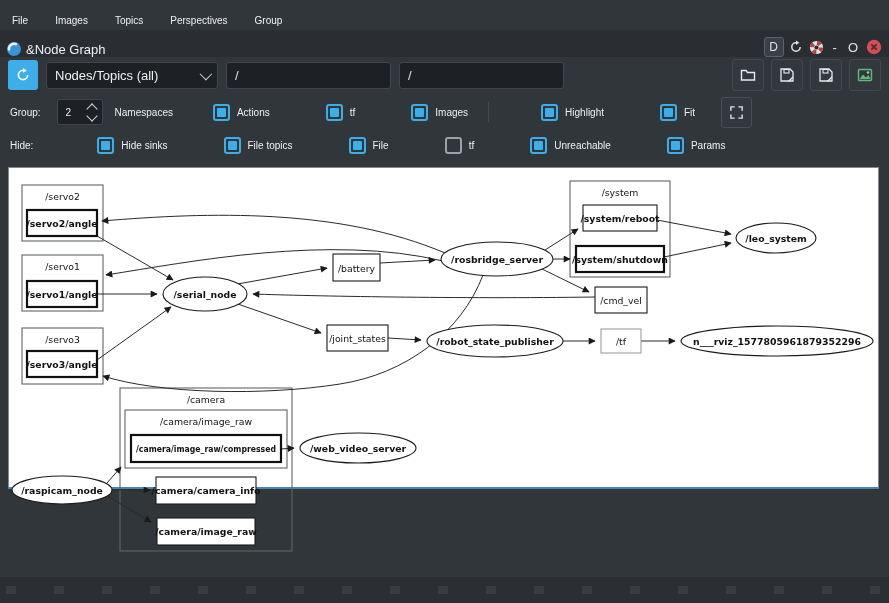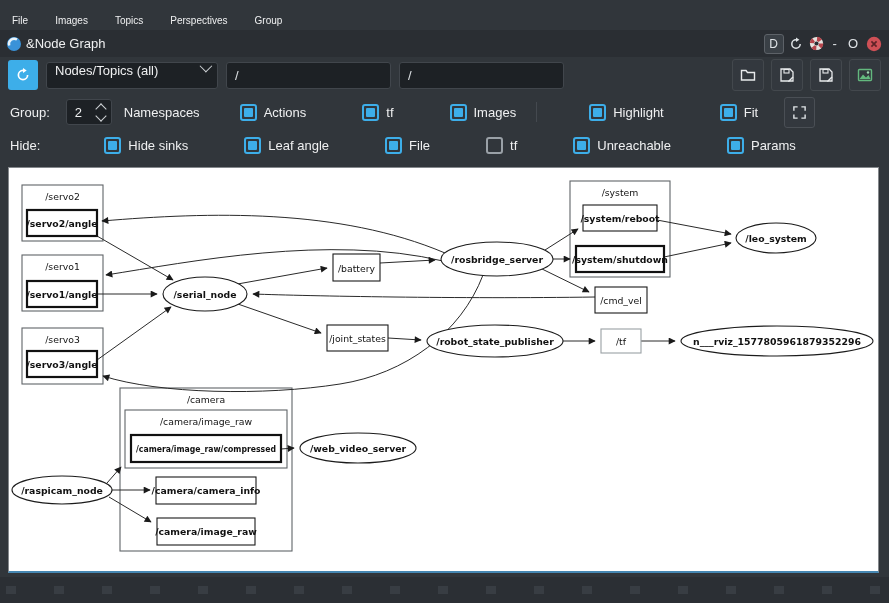--- a/index.html
+++ b/index.html
@@ -6,67 +6,67 @@
   .window{position:relative;width:889px;height:603px;background:#31363b;
     font-family:"Liberation Sans",sans-serif;color:#eff0f1;overflow:hidden;}
 
   
   .menubar{position:absolute;top:5px;left:0;right:0;height:30px;display:flex;
     align-items:center;padding-left:12px;gap:27px;background:#31363b;font-size:10px;}
   .menu-item{cursor:default;}
 
   
   .titlebar{position:absolute;top:30px;left:0;right:0;height:27px;background:#2a2e33;
-    display:flex;align-items:center;padding:0 6px;font-size:13px;}
+    display:flex;align-items:flex-end;padding:0 6px;font-size:13px;}
   .titlebar .app-icon{width:16px;height:16px;margin-right:4px;}
   .tb-btns{margin-left:auto;display:flex;align-items:center;gap:3px;}
   .tb-btn{width:18px;height:18px;display:flex;align-items:center;justify-content:center;
     font-size:12px;color:#dfe3e6;border-radius:3px;}
   .tb-btn.boxed{border:1px solid #5d6268;background:#3a4046;}
   .winglyph{font-size:13px;color:#dfe3e6;padding:0 4px;}
 
   
   .toolbar{position:absolute;top:58px;left:0;right:0;height:34px;display:flex;
     align-items:center;padding:0 8px;gap:8px;}
   .btn-refresh{width:30px;height:30px;background:#3daee9;border-radius:3px;
     display:flex;align-items:center;justify-content:center;flex:0 0 auto;}
   .combo{width:172px;height:27px;background:#1d2125;border:1px solid #41464c;border-radius:3px;
-    display:flex;padding:0 8px;font-size:13px;gap:6px;box-sizing:border-box;}
+    display:flex;align-items:center;padding:0 8px;font-size:13px;gap:6px;box-sizing:border-box;}
   .combo .caret{margin-left:auto;width:8px;height:8px;border-right:1.5px solid #cfd3d6;
     border-bottom:1.5px solid #cfd3d6;transform:rotate(45deg) translateY(-2px);}
   .lineedit{width:165px;height:27px;background:#1d2125;border:1px solid #41464c;border-radius:3px;
     color:#dfe3e6;font-size:13px;padding:0 8px;box-sizing:border-box;font-family:"Liberation Sans",sans-serif;}
   .tool-right{margin-left:auto;display:flex;gap:7px;}
   .tool-btn{width:30px;height:30px;background:#33383e;border:1px solid #43484d;border-radius:3px;
     display:flex;align-items:center;justify-content:center;}
 
   
   .optrow{position:absolute;left:0;right:0;display:flex;align-items:center;
-    padding-left:10px;font-size:13px;height:30px;}
+    padding-left:10px;font-size:10px;height:30px;}
   .row-group{top:97px;}
   .row-hide{top:130px;}
   .grp{display:flex;align-items:center;gap:7px;margin-right:16px;margin-left:40px;}
   .cb{width:17px;height:17px;border:2px solid #9aa1a7;border-radius:3px;box-sizing:border-box;
     position:relative;background:transparent;flex:0 0 auto;}
   .cb.checked{border-color:#3daee9;}
   .cb.checked::after{content:"";position:absolute;inset:2px;background:#3daee9;border-radius:1px;}
   .spinbox{width:46px;height:26px;background:#1d2125;border:1px solid #41464c;border-radius:3px;
     display:flex;align-items:center;margin:0 12px 0 8px;box-sizing:border-box;}
   .spin-val{flex:1;padding-left:8px;}
   .spin-arrows{display:flex;flex-direction:column;gap:3px;padding-right:6px;}
   .sp-up,.sp-dn{width:7px;height:7px;border-right:1.4px solid #cfd3d6;border-bottom:1.4px solid #cfd3d6;}
   .sp-up{transform:rotate(-135deg);margin-bottom:-2px;}
   .sp-dn{transform:rotate(45deg);margin-top:-2px;}
   .nslabel{margin-right:0;}
   .vsep{width:1px;height:20px;background:#44494f;margin:0 12px 0 4px;}
   .fit-btn{width:29px;height:29px;background:#33383e;border:1px solid #4a4f55;border-radius:3px;
     display:flex;align-items:center;justify-content:center;margin-left:10px;}
 
   
-  .canvas{position:absolute;left:8px;top:167px;width:871px;height:406px;background:#ffffff;
+  .canvas{position:absolute;left:8px;top:167px;width:871px;height:322px;background:#ffffff;
     border:1px solid #84888c;border-bottom:2px solid #4687b2;box-sizing:border-box;}
   .canvas svg{display:block;}
 
   
   .statusstrip{position:absolute;left:0;right:0;bottom:0;height:26px;background:#2b2f34;}
   .statusstrip .ticks{position:absolute;left:6px;right:6px;top:9px;height:8px;
     background:repeating-linear-gradient(90deg,#383d43 0 10px,transparent 10px 48px);}
 
   
   text{font-family:"DejaVu Sans",sans-serif;fill:#111;}
@@ -206,21 +206,21 @@
   </div>
 
   <div class="optrow row-hide">
     <span style="margin-right:24px">Hide:</span>
     <label class="grp">
       <span class="cb checked"></span>
       <span>Hide sinks</span>
     </label>
     <label class="grp">
       <span class="cb checked"></span>
-      <span>Leaf angle</span>
+      <span>File topics</span>
     </label>
     <label class="grp">
       <span class="cb checked"></span>
       <span>File</span>
     </label>
     <label class="grp">
       <span class="cb"></span>
       <span>tf</span>
     </label>
     <label class="grp">

